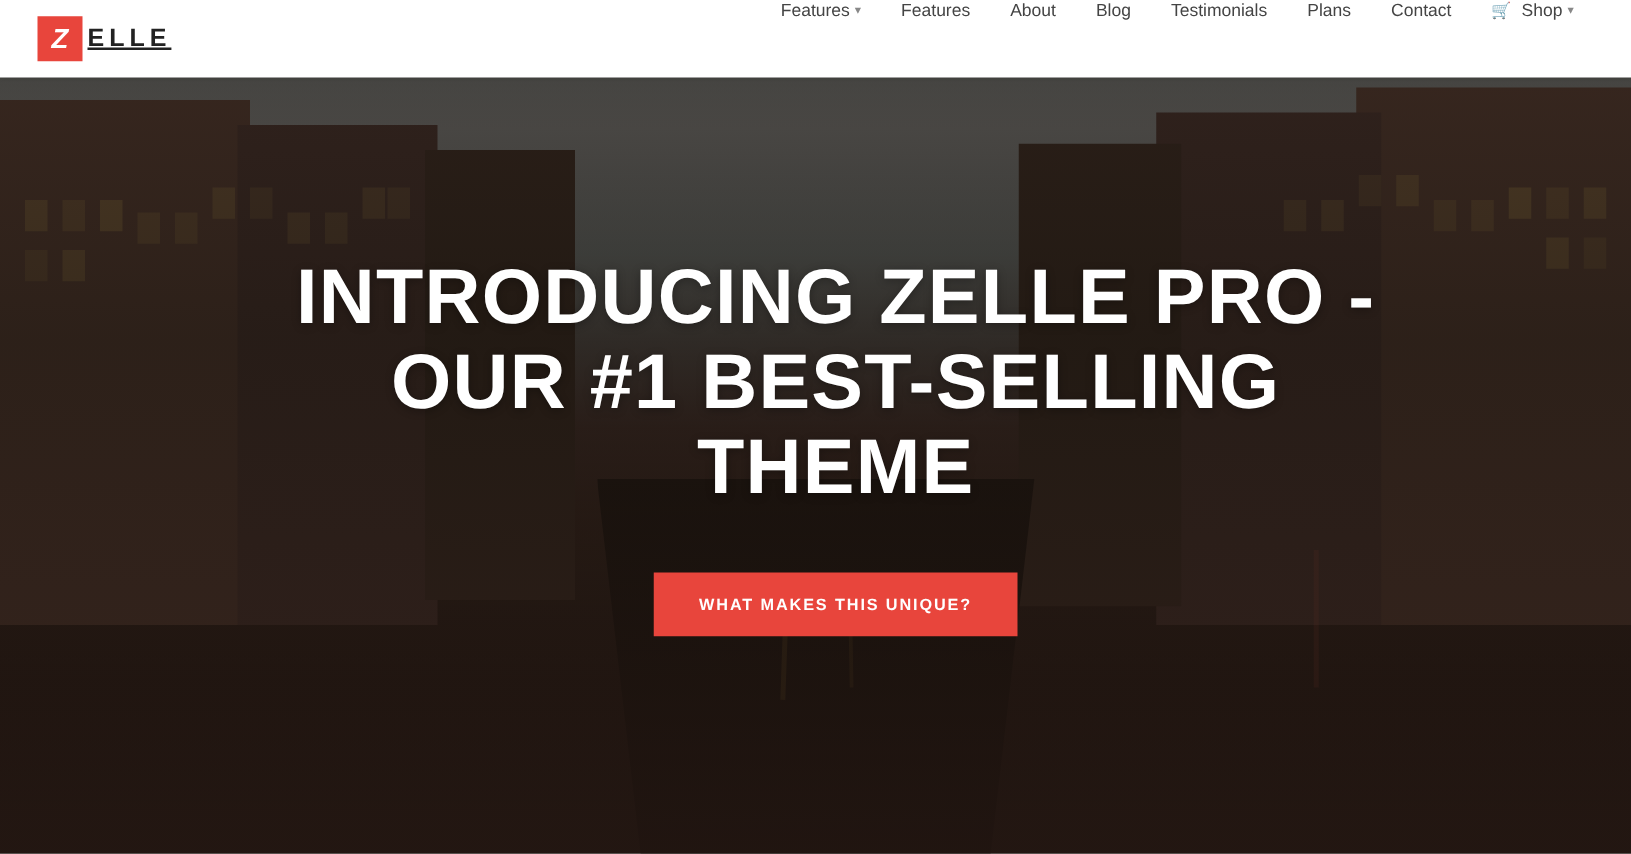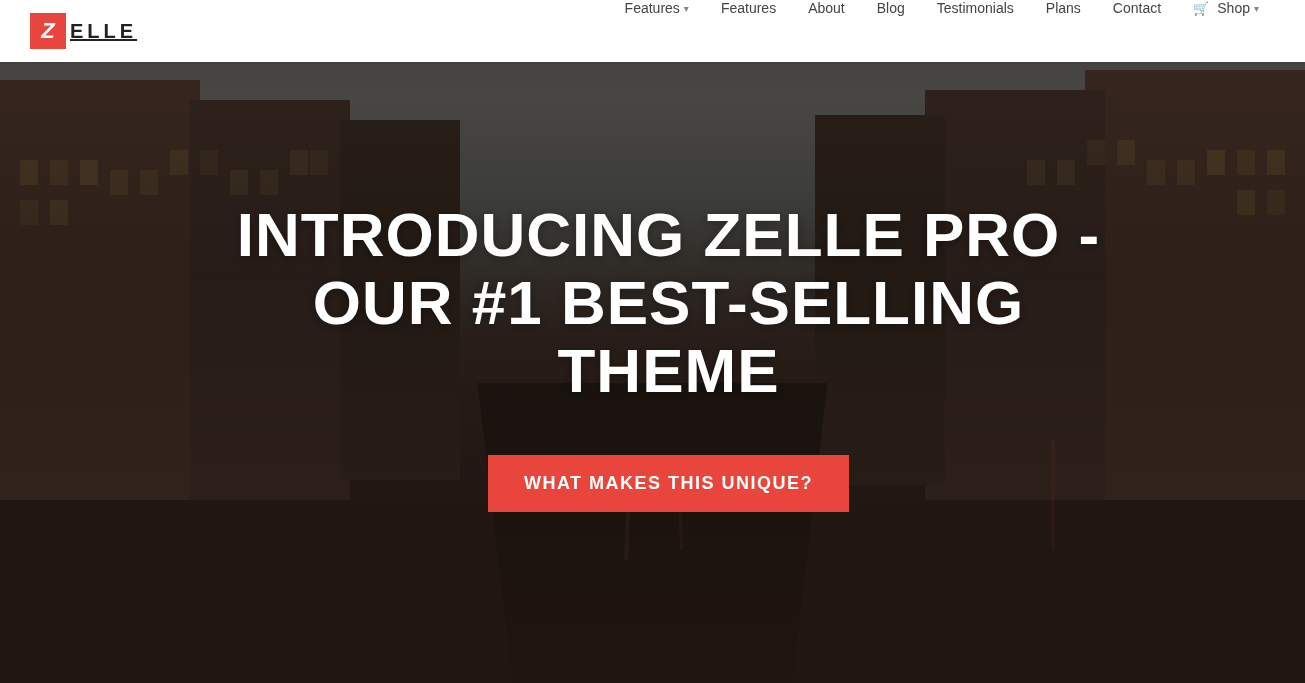--- a/index.html
+++ b/index.html
@@ -262,21 +262,21 @@
       display: flex;
       gap: 20px;
       align-items: center;
     }
 
     .btn-primary {
       background: #e8453c;
       color: #fff;
       border: none;
       padding: 18px 36px;
-      font-size: 18px;
+      font-size: 13px;
       font-weight: 700;
       letter-spacing: 1.5px;
       text-transform: uppercase;
       cursor: pointer;
       transition: background 0.2s;
     }
 
     .btn-secondary {
       background: #3cb87a;
       color: #fff;

